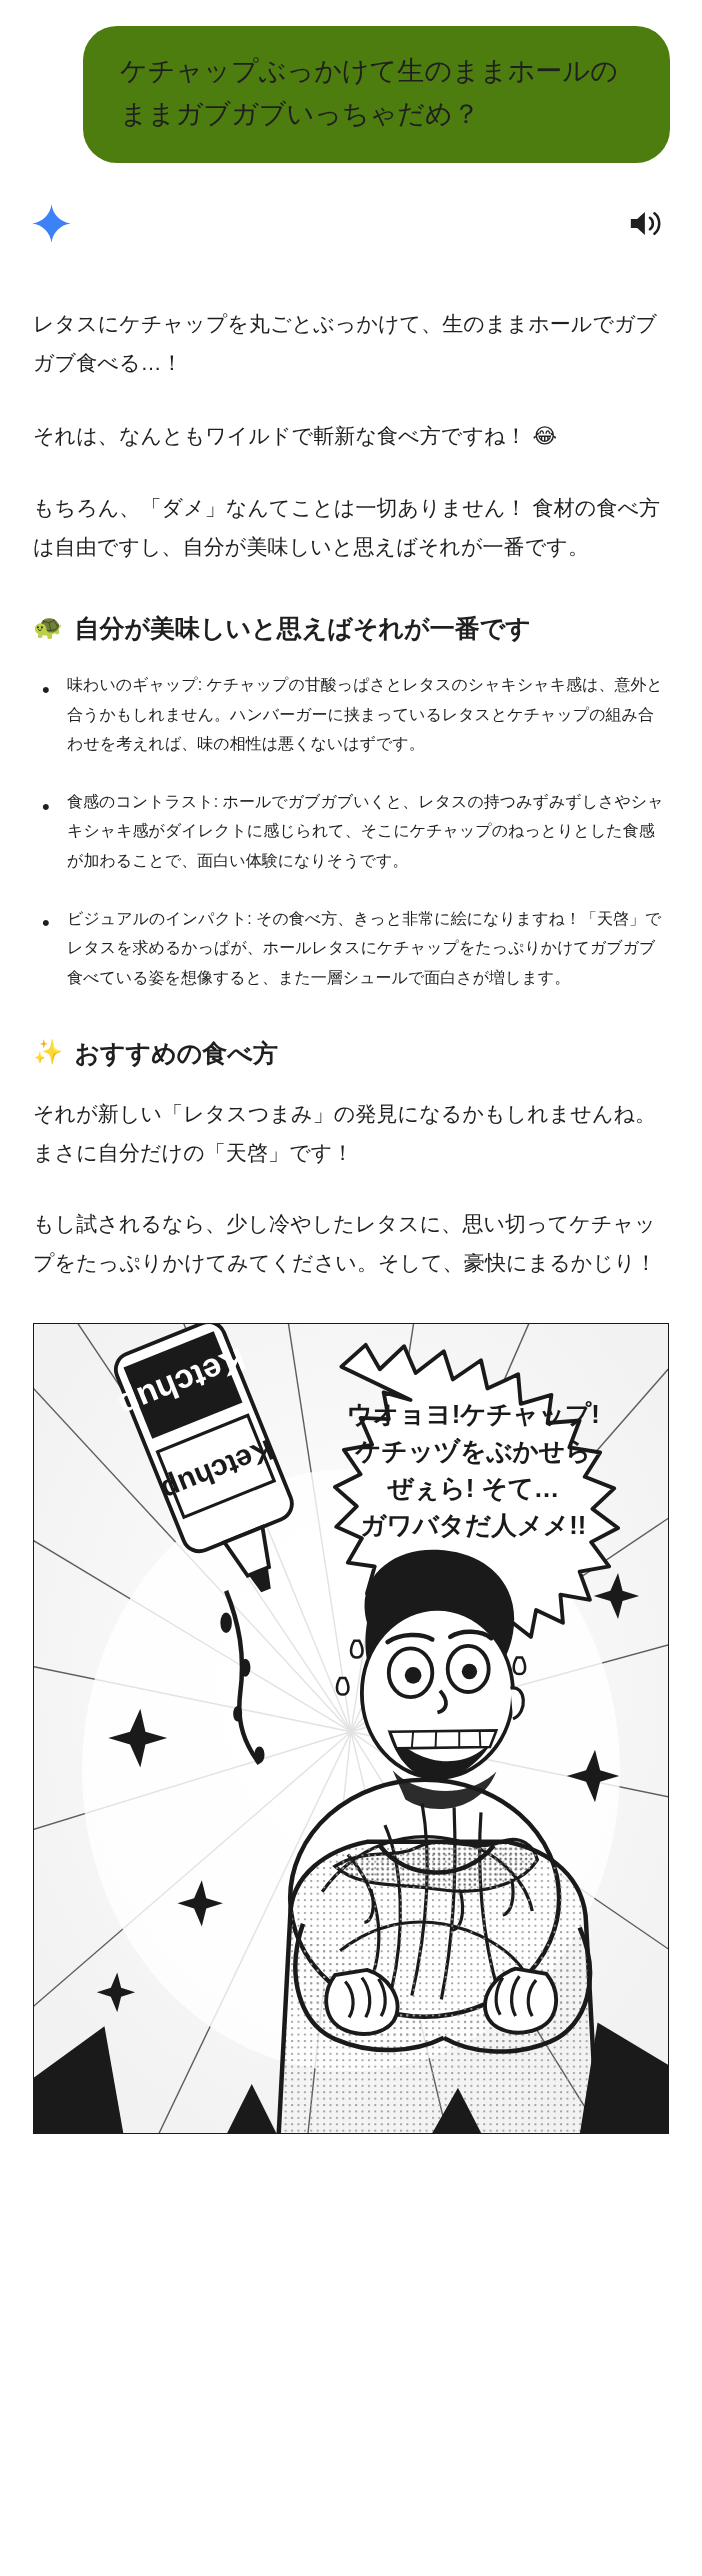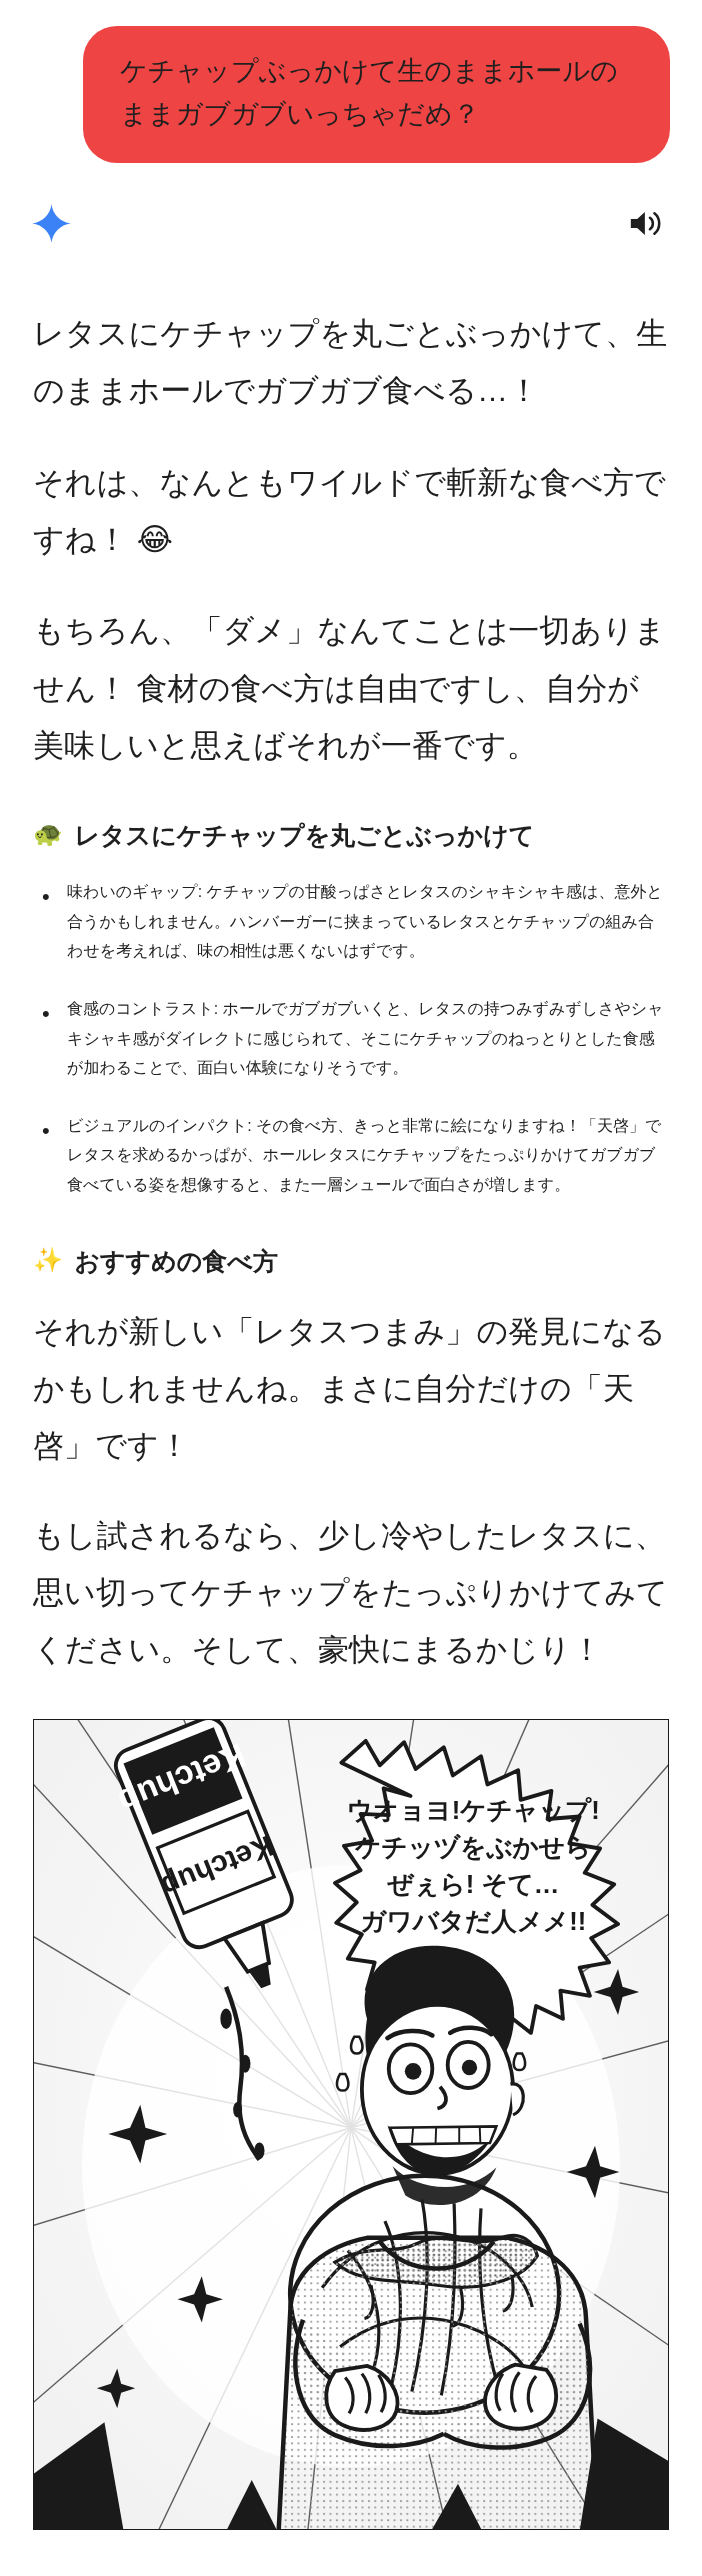--- a/index.html
+++ b/index.html
@@ -23,21 +23,21 @@
   }
 
   
   .prompt-row {
     display: flex;
     justify-content: flex-end;
     padding: 25.5px 32px 0 32px;
     box-sizing: border-box;
   }
   .prompt-bubble {
-    background: #ef4444;
+    background: #4d7c0f;
     border-radius: 34px;
     padding: 24px 37px 27px 37px;
     max-width: 587px;
     box-sizing: border-box;
   }
   .prompt-bubble p {
     margin: 0;
     font-size: 27px;
     line-height: 1.6;
     color: #1f1f1f;
@@ -65,21 +65,21 @@
   }
 
   
   .answer {
     padding: 0 33px;
     box-sizing: border-box;
     margin-top: 61px;
   }
   .answer p {
     margin: 0 0 34px 0;
-    font-size: 31px;
+    font-size: 21px;
     line-height: 1.85;
     color: #1f1f1f;
     letter-spacing: 0.1px;
   }
   .answer p.tight {
     margin-bottom: 32px;
   }
 
   h3.section-head {
     display: flex;
@@ -163,21 +163,21 @@
   </div>
 
   <div class="answer">
 
     <p>レタスにケチャップを丸ごとぶっかけて、生のままホールでガブガブ食べる…！</p>
     <p>それは、なんともワイルドで斬新な食べ方ですね！ 😂</p>
     <p>もちろん、「ダメ」なんてことは一切ありません！ 食材の食べ方は自由ですし、自分が美味しいと思えばそれが一番です。</p>
 
     <h3 class="section-head">
       <span class="emoji">🐢</span>
-      <span>レタスにケチャップを丸ごとぶっかけて</span>
+      <span>自分が美味しいと思えばそれが一番です</span>
     </h3>
 
     <ul class="bullets">
       <li>味わいのギャップ: ケチャップの甘酸っぱさとレタスのシャキシャキ感は、意外と合うかもしれません。ハンバーガーに挟まっているレタスとケチャップの組み合わせを考えれば、味の相性は悪くないはずです。</li>
       <li>食感のコントラスト: ホールでガブガブいくと、レタスの持つみずみずしさやシャキシャキ感がダイレクトに感じられて、そこにケチャップのねっとりとした食感が加わることで、面白い体験になりそうです。</li>
       <li>ビジュアルのインパクト: その食べ方、きっと非常に絵になりますね！「天啓」でレタスを求めるかっぱが、ホールレタスにケチャップをたっぷりかけてガブガブ食べている姿を想像すると、また一層シュールで面白さが増します。</li>
     </ul>
 
     <h3 class="section-head">
       <span class="emoji">✨</span>

